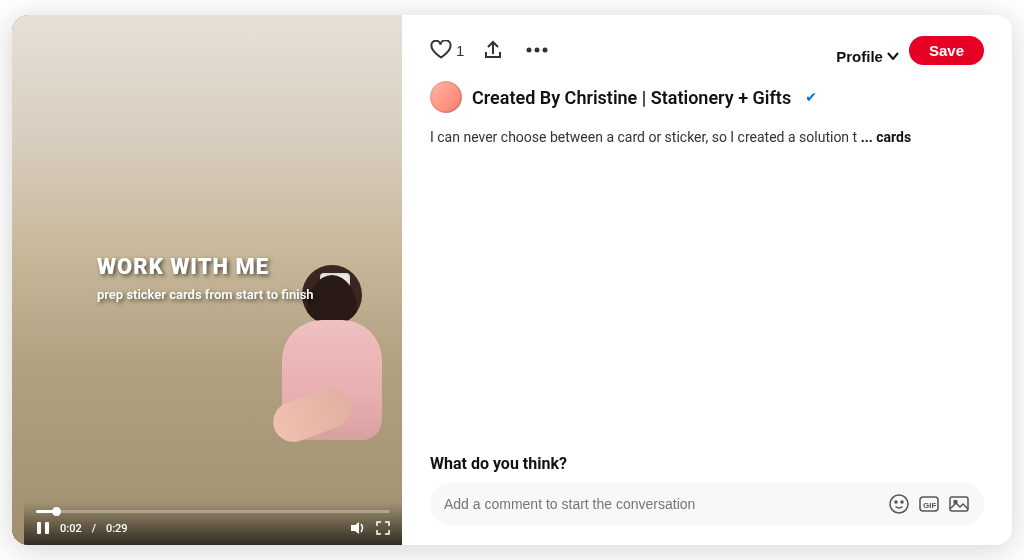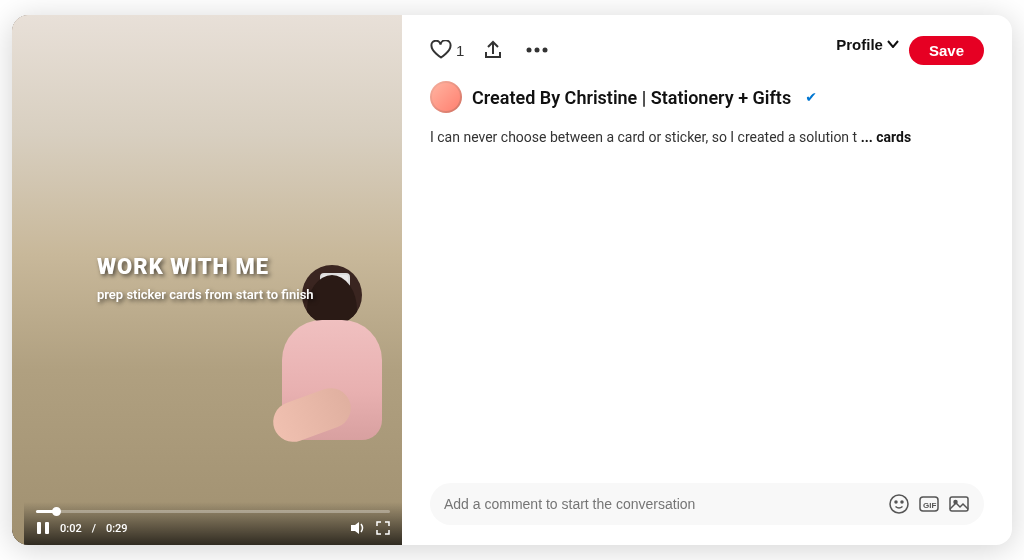--- a/index.html
+++ b/index.html
@@ -256,21 +256,21 @@
       font-size: 18px;
       color: #333;
       display: flex;
       align-items: center;
       justify-content: center;
       padding: 4px;
     }
     .action-bar-right {
       margin-left: auto;
       display: flex;
-      align-items: flex-start;
+      align-items: flex-end;
       gap: 10px;
     }
     .profile-btn {
       background: none;
       border: none;
       cursor: pointer;
       font-size: 15px;
       font-weight: 600;
       color: #111;
       display: flex;
@@ -501,20 +501,21 @@
       <span class="verified-icon">✔</span>
     </div>
 
 
     <div class="description">
       <span>I can never choose between a card or sticker, so I created a solution t</span>
       <span class="more-link">... cards</span>
     </div>
 
     <div class="comments-section">
+      <div class="comments-title">What do you think?</div>
       <div class="comment-input-row">
         <input class="comment-input" type="text" placeholder="Add a comment to start the conversation" style="">
         <div class="comment-icons">
           <button class="comment-icon-btn">
             <svg width="22" height="22" viewBox="0 0 22 22" fill="none" stroke="#555" stroke-width="1.5">
               <circle cx="11" cy="11" r="9"></circle>
               <circle cx="8" cy="9" r="1" fill="#555"></circle>
               <circle cx="14" cy="9" r="1" fill="#555"></circle>
               <path d="M7.5 13.5 Q11 16.5 14.5 13.5" stroke="#555" stroke-width="1.5" fill="none"></path>
             </svg>

